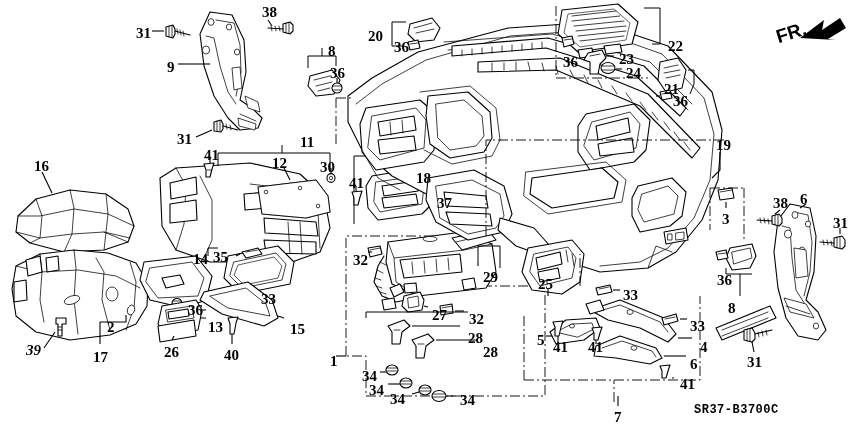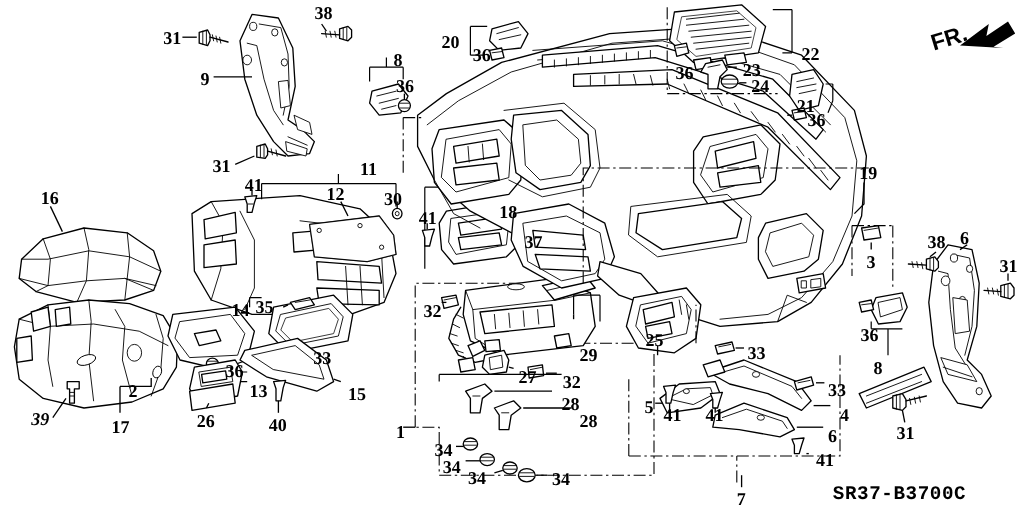--- a/index.html
+++ b/index.html
@@ -1,21 +1,21 @@
 <!DOCTYPE html>
 <html><head>
 <meta charset="utf-8">
 <style>
   html,body{margin:0;padding:0;background:#ffffff;}
   body{width:850px;height:425px;overflow:hidden;font-family:"Liberation Serif",serif;}
   #stage{position:relative;width:850px;height:425px;background:#fff;}
   svg{position:absolute;left:0;top:0;}
   .lbl{position:absolute;font-family:"Liberation Serif",serif;font-weight:700;color:#000;
        font-size:15px;line-height:1;white-space:nowrap;}
-  .lbl.pn{font-family:"Liberation Mono",monospace;font-size:16px;letter-spacing:.5px;font-weight:700;}
+  .lbl.pn{font-family:"Liberation Mono",monospace;font-size:12px;letter-spacing:.5px;font-weight:700;}
   .fr{position:absolute;font-family:"Liberation Sans",sans-serif;font-weight:700;font-size:19px;
       transform:rotate(-17deg);color:#000;}
 </style>
 </head>
 <body>
 
 <div id="stage">
 
 <svg width="850" height="425" viewBox="0 0 850 425">
   <defs>
@@ -566,21 +566,21 @@
 <div class="lbl" style="left:349px;top:176px;">41</div>
 <div class="lbl" style="left:416px;top:171px;">18</div>
 <div class="lbl" style="left:437px;top:196px;">37</div>
 <div class="lbl" style="left:773px;top:196px;">38</div>
 <div class="lbl" style="left:800px;top:192px;">6</div>
 <div class="lbl" style="left:722px;top:212px;">3</div>
 <div class="lbl" style="left:833px;top:216px;">31</div>
 <div class="lbl" style="left:193px;top:252px;">14</div>
 <div class="lbl" style="left:213px;top:250px;">35</div>
 <div class="lbl" style="left:353px;top:253px;">32</div>
-<div class="lbl" style="left:483px;top:270px;margin-top:20px;">29</div>
+<div class="lbl" style="left:483px;top:270px;">29</div>
 <div class="lbl" style="left:538px;top:277px;">25</div>
 <div class="lbl" style="left:717px;top:273px;">36</div>
 <div class="lbl" style="left:728px;top:301px;">8</div>
 <div class="lbl" style="left:261px;top:292px;">33</div>
 <div class="lbl" style="left:623px;top:288px;">33</div>
 <div class="lbl" style="left:432px;top:308px;">27</div>
 <div class="lbl" style="left:469px;top:312px;">32</div>
 <div class="lbl" style="left:188px;top:303px;">36</div>
 <div class="lbl" style="left:208px;top:320px;text-align:center;">13</div>
 <div class="lbl" style="left:290px;top:322px;">15</div>

